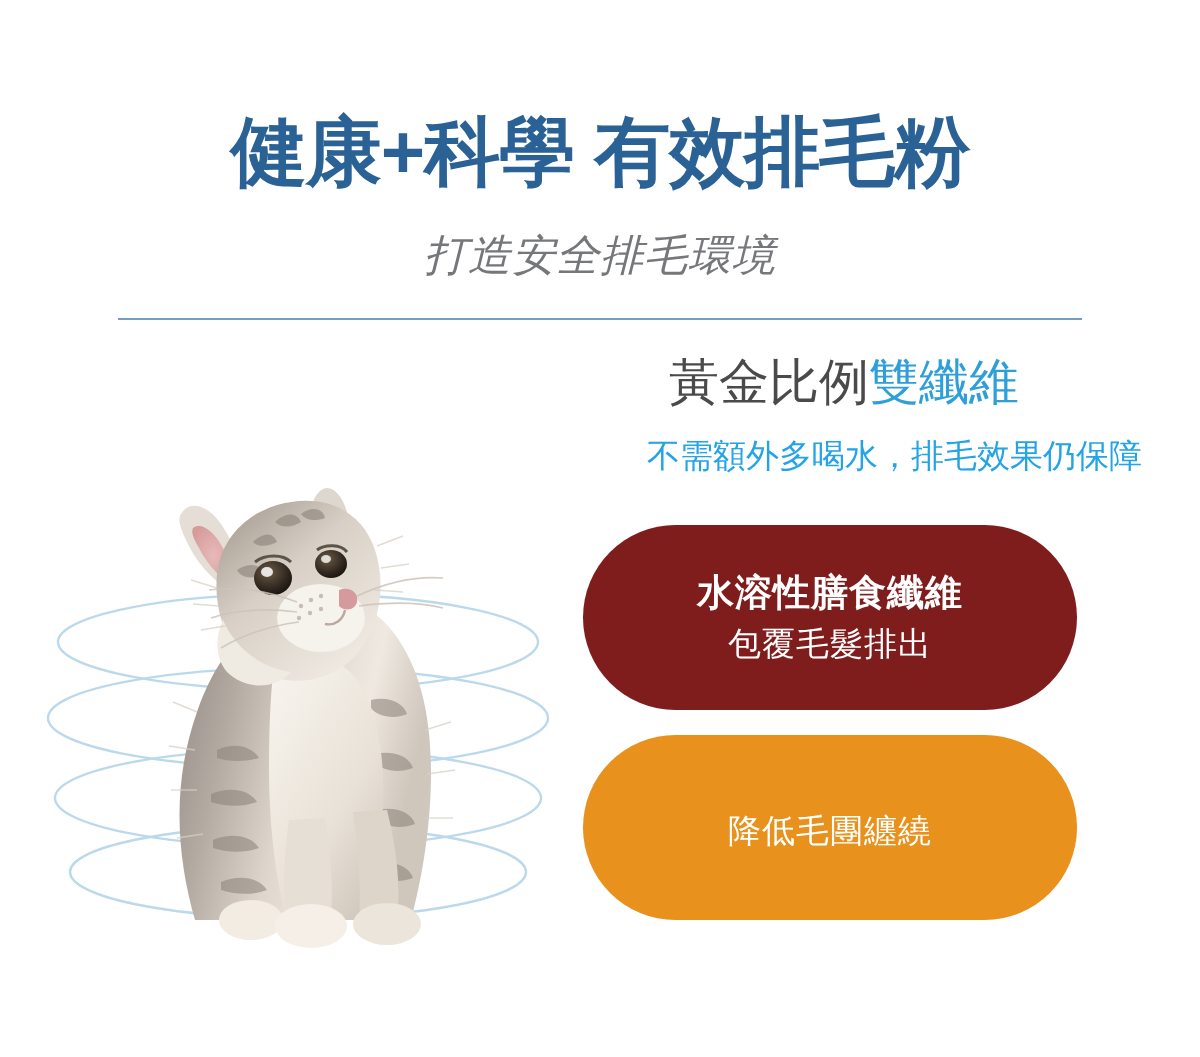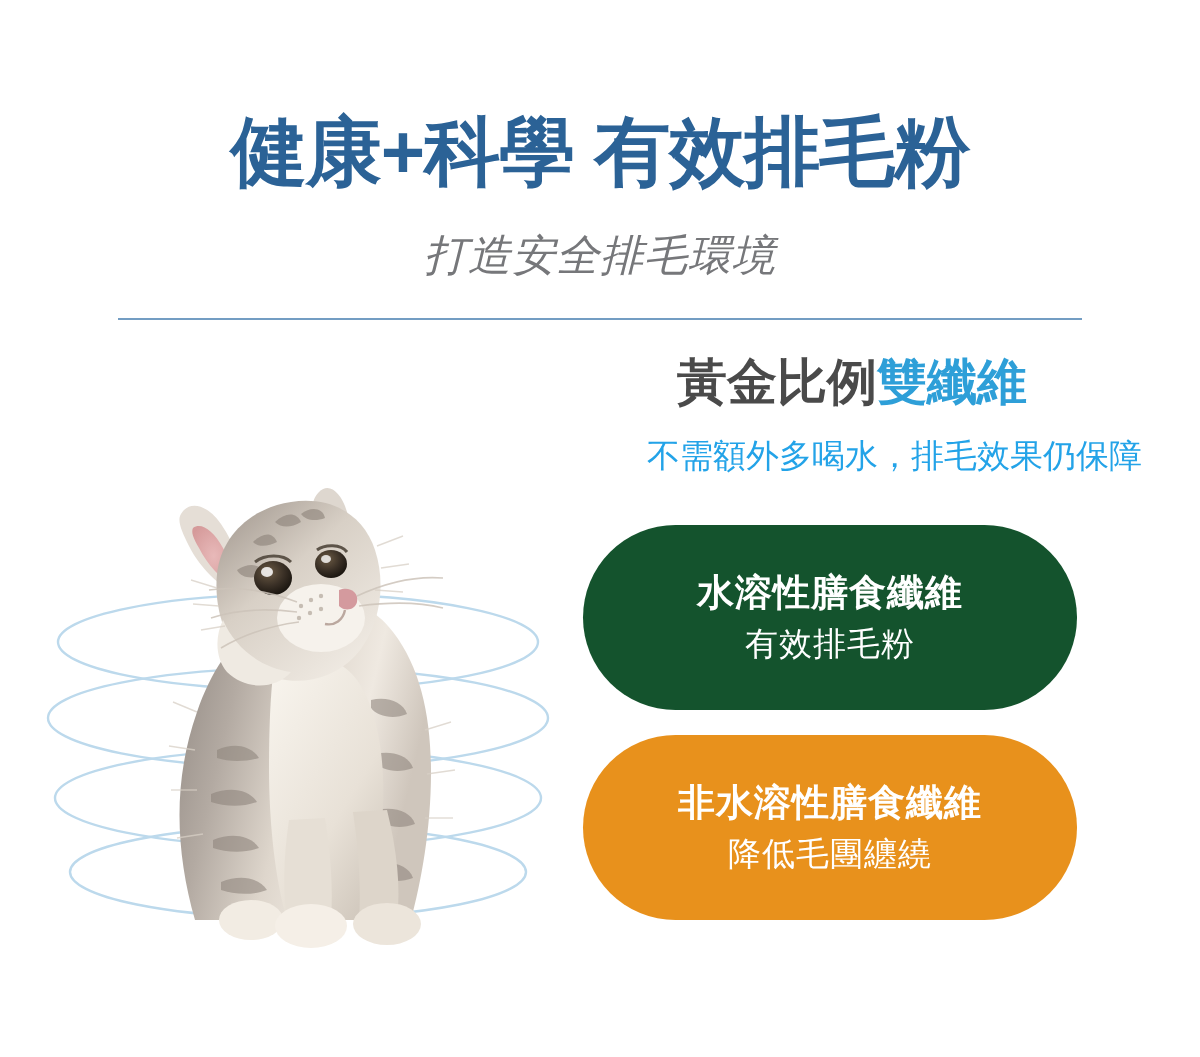--- a/index.html
+++ b/index.html
@@ -36,24 +36,24 @@
     position:absolute; left:118px; top:318px;
     width:964px; height:2px;
     background:#5b8cb8;
     opacity:.85;
   }
 
   
   .right-col{ position:absolute; left:540px; top:350px; width:600px; }
 
   .section-heading{
-    position:absolute; left:12px; top:0; width:600px;
+    position:absolute; left:4px; top:0; width:600px;
     text-align:center;
     font-size:50px; line-height:64px;
-    font-weight:bold;
+    font-weight:normal;
     color:#4a4a4a;
     letter-spacing:0px;
     white-space:nowrap;
   }
   .section-heading .accent{ color:#2e9fd8; }
 
   .tagline{
     position:absolute; left:-2px; top:84px; width:604px;
     text-align:right;
     font-size:33px; line-height:44px;
@@ -65,21 +65,21 @@
 
   
   .cards{ position:absolute; left:583px; top:525px; width:494px; }
   .pill{
     width:494px; height:185px;
     border-radius:95px;
     display:flex; flex-direction:column;
     align-items:center; justify-content:center;
     color:#ffffff;
   }
-  .pill.blue{ background:#14532d; }
+  .pill.blue{ background:#7f1d1d; }
   .pill.orange{ background:#e8911c; margin-top:25px; }
   .pill-title{
     font-size:37px; line-height:46px;
     font-weight:bold; letter-spacing:1px;
     white-space:nowrap;
   }
   .pill-sub{
     font-size:33px; line-height:44px;
     font-weight:300; letter-spacing:1px;
     margin-top:6px;
@@ -248,23 +248,22 @@
     <div class="section-heading">
       <span>黃金比例</span><span class="accent">雙纖維</span>
     </div>
     <div class="tagline">不需額外多喝水，排毛效果仍保障</div>
   </div>
 
   <div class="cards">
 
     <div class="pill blue">
       <div class="pill-title">水溶性膳食纖維</div>
-      <div class="pill-sub">有效排毛粉</div>
+      <div class="pill-sub">包覆毛髮排出</div>
     </div>
 
     <div class="pill orange">
-      <div class="pill-title">非水溶性膳食纖維</div>
       <div class="pill-sub">降低毛團纏繞</div>
     </div>
 
   </div>
 
 </div>
 
 </body></html>

